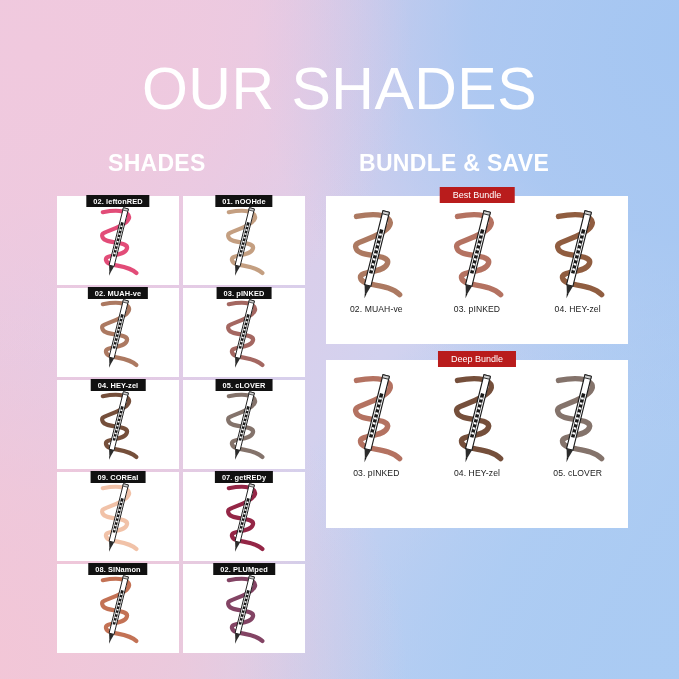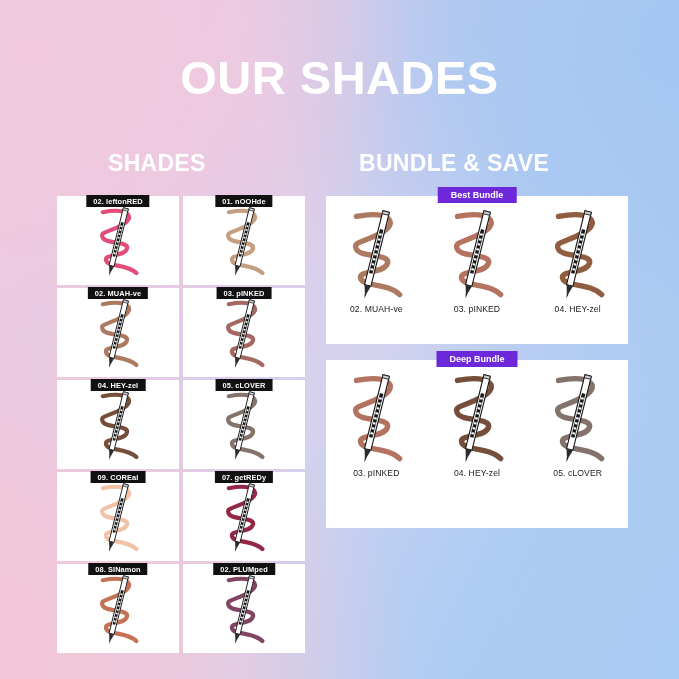--- a/index.html
+++ b/index.html
@@ -27,26 +27,26 @@
 
   
   .header {
     position: absolute;
     top: 48px;
     left: 0;
     width: 679px;
     text-align: center;
   }
   .main-title {
-    font-size: 47px;
-    font-weight: bold;
+    font-size: 59px;
+    font-weight: normal;
     color: #ffffff;
     letter-spacing: 0.5px;
     line-height: 1.0;
-    margin: 6px;
+    margin: 12px;
     font-stretch: condensed;
   }
   .sub-title {
     font-size: 19px;
     font-weight: normal;
     color: #ffffff;
     letter-spacing: 0.6px;
     margin-top: 7px;
   }
 
@@ -109,24 +109,24 @@
     background: #ffffff;
   }
   .bundle-panel.best { top: 196px; height: 148px; }
   .bundle-panel.deep { top: 360px; height: 168px; }
 
   .bundle-tag {
     position: absolute;
     top: -9px;
     left: 50%;
     transform: translateX(-50%);
-    background: #6d28d9;
+    background: #b91c1c;
     color: #ffffff;
     font-size: 9px;
-    font-weight: bold;
+    font-weight: normal;
     padding: 3.5px 13px;
     white-space: nowrap;
     z-index: 5;
     line-height: 1;
   }
   .bundle-items {
     position: absolute;
     top: 8px;
     left: 0;
     width: 100%;

